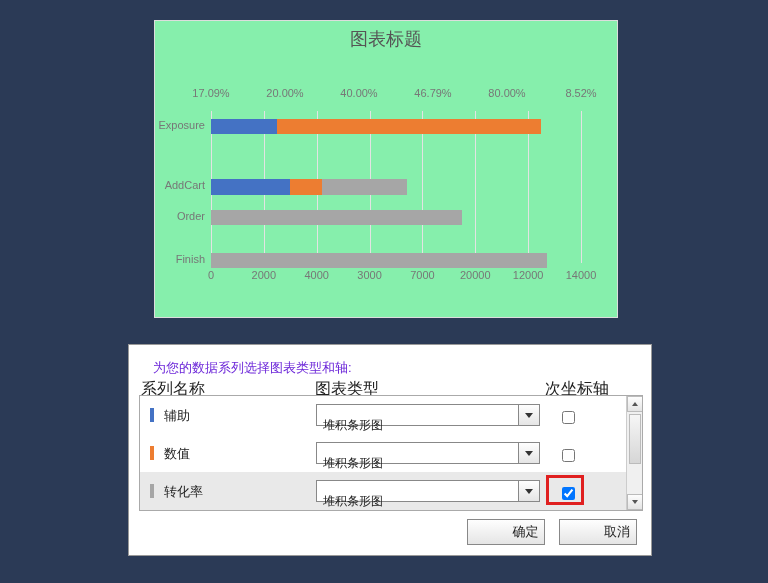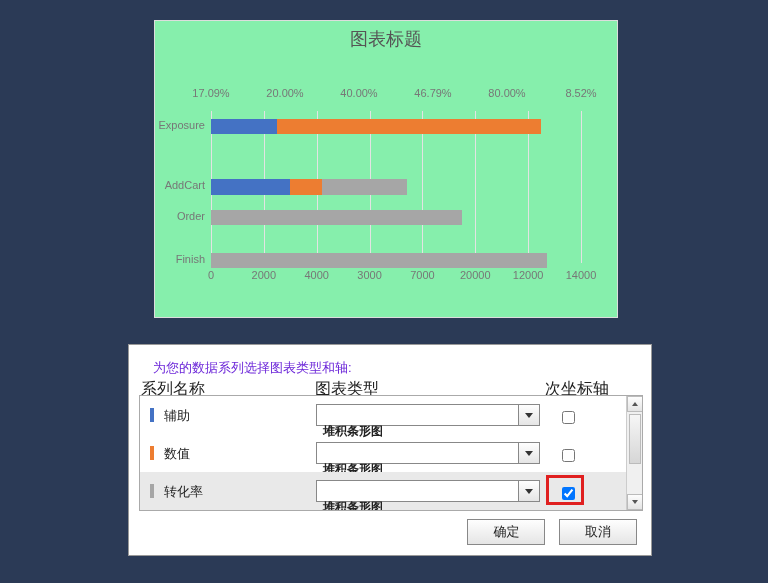--- a/index.html
+++ b/index.html
@@ -184,23 +184,22 @@
   .combo {
     position: absolute;
     left: 176px;
     top: 8px;
     width: 224px;
     height: 22px;
     border: 1px solid #888;
     background: #fff;
     box-sizing: border-box;
     font-size: 12px;
-    padding: 18px 24px 2px 6px;
+    padding: 12px 24px 2px 6px;
     color: #222;
-    font-weight: bold;
   }
   .combo-btn {
     position: absolute;
     left: 378px;
     top: 8px;
     width: 22px;
     height: 22px;
     border: 1px solid #888;
     box-sizing: border-box;
     background: linear-gradient(#fefefe,#e5e5e5);
@@ -280,20 +279,21 @@
     bottom: 10px;
   }
   .dlg-buttons button {
     width: 78px;
     height: 26px;
     margin-left: 10px;
     font-size: 13px;
     background: linear-gradient(#fefefe,#e5e5e5);
     border: 1px solid #888;
     color: #222;
+    text-align: right;
   }
 </style>
 </head>
 <body>
 
 <div class="chart-panel">
   <div class="chart-title">图表标题</div>
 
   <div class="top-axis">
     <span style="left:0%">17.09%</span>

